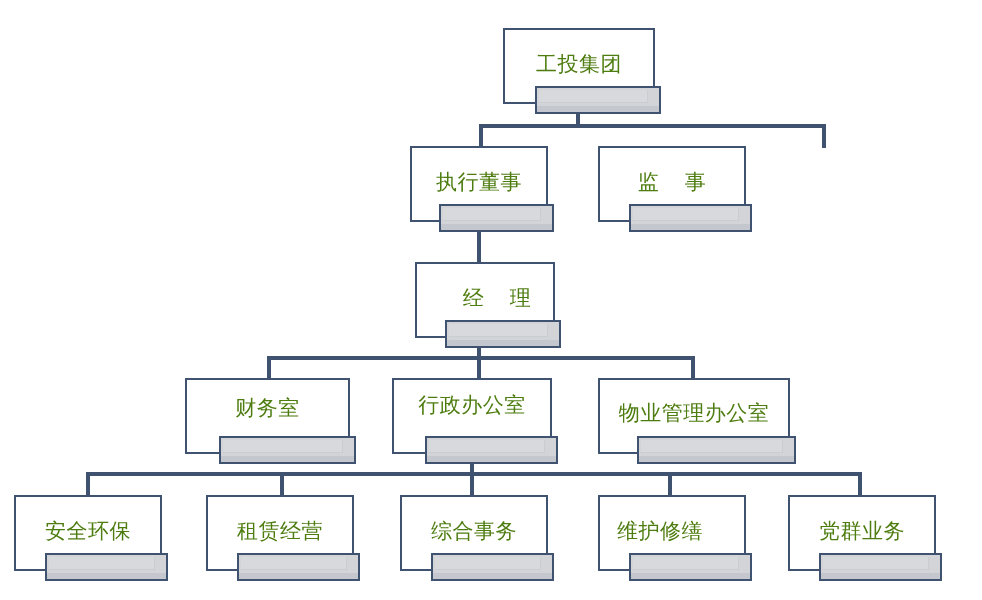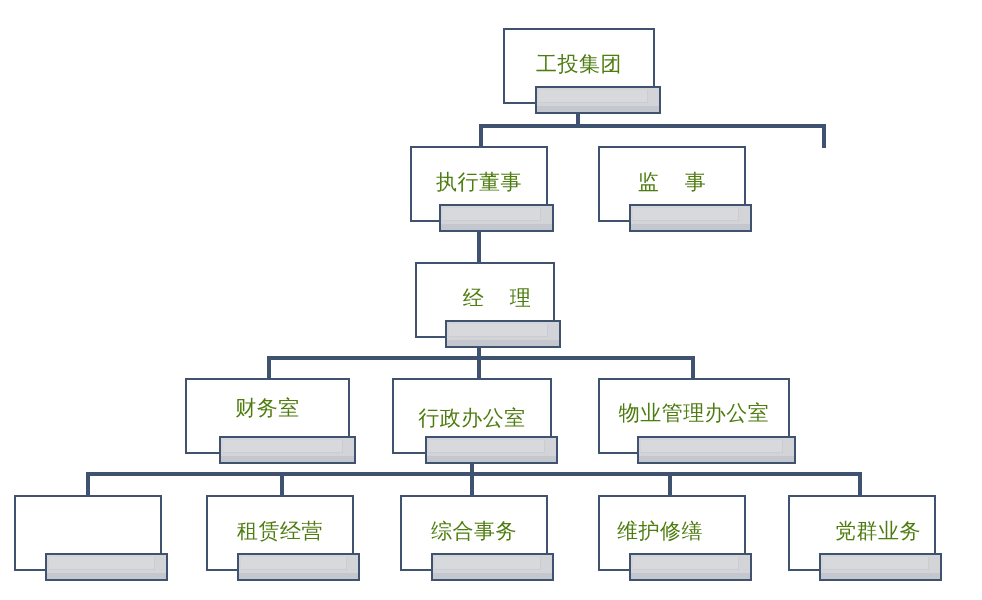--- a/index.html
+++ b/index.html
@@ -120,46 +120,47 @@
         <div class="node-label" style="top: 25px;">经    理</div>
         <div class="node-bar" style="width: 116px; height: 28px; left: 30px; top: 58px;"></div>
       </div>
       <div class="node" style="left: 185px; top: 378px; width: 165px; height: 76px;">
         <div class="node-box" style="width: 165px; height: 76px;"></div>
         <div class="node-label" style="top: 19px;">财务室</div>
         <div class="node-bar" style="width: 137px; height: 28px; left: 34px; top: 58px;"></div>
       </div>
       <div class="node" style="left: 392px; top: 378px; width: 160px; height: 76px;">
         <div class="node-box" style="width: 160px; height: 76px;"></div>
-        <div class="node-label" style="top: 29px;">行政办公室</div>
+        <div class="node-label" style="top: 17px; font-family: Liberation Serif, serif;">行政办公室</div>
         <div class="node-bar" style="width: 133px; height: 28px; left: 33px; top: 58px;"></div>
       </div>
       <div class="node" style="left: 598px; top: 378px; width: 192px; height: 76px; font-family: Liberation Serif, serif;">
         <div class="node-box" style="width: 192px; height: 76px;"></div>
         <div class="node-label" style="top: 25px;">物业管理办公室</div>
         <div class="node-bar" style="width: 159px; height: 28px; left: 39px; top: 58px;"></div>
       </div>
       <div class="node" style="left: 14px; top: 495px; width: 148px; height: 76px;">
         <div class="node-box" style="width: 148px; height: 76px;"></div>
+        <div class="node-label" style="top: 25px;">安全环保</div>
         <div class="node-bar" style="width: 123px; height: 28px; left: 31px; top: 58px;"></div>
       </div>
       <div class="node" style="left: 206px; top: 495px; width: 148px; height: 76px;">
         <div class="node-box" style="width: 148px; height: 76px;"></div>
         <div class="node-label" style="top: 25px; text-align: center;">租赁经营</div>
         <div class="node-bar" style="width: 123px; height: 28px; left: 31px; top: 58px;"></div>
       </div>
       <div class="node" style="left: 400px; top: 495px; width: 148px; height: 76px;">
         <div class="node-box" style="width: 148px; height: 76px;"></div>
         <div class="node-label" style="top: 25px;">综合事务</div>
         <div class="node-bar" style="width: 123px; height: 28px; left: 31px; top: 58px;"></div>
       </div>
       <div class="node" style="left: 598px; top: 495px; width: 124px; height: 76px;">
         <div class="node-box" style="width: 148px; height: 76px;"></div>
         <div class="node-label" style="top: 25px;">维护修缮</div>
         <div class="node-bar" style="width: 123px; height: 28px; left: 31px; top: 58px;"></div>
       </div>
       <div class="node" style="left: 788px; top: 495px; width: 148px; height: 76px;">
         <div class="node-box" style="width: 148px; height: 76px;"></div>
-        <div class="node-label" style="top: 25px; padding-left: 16px;">党群业务</div>
+        <div class="node-label" style="top: 25px;">党群业务</div>
         <div class="node-bar" style="width: 123px; height: 28px; left: 31px; top: 58px;"></div>
       </div>
     </div>
 </div>
 
 </body></html>

